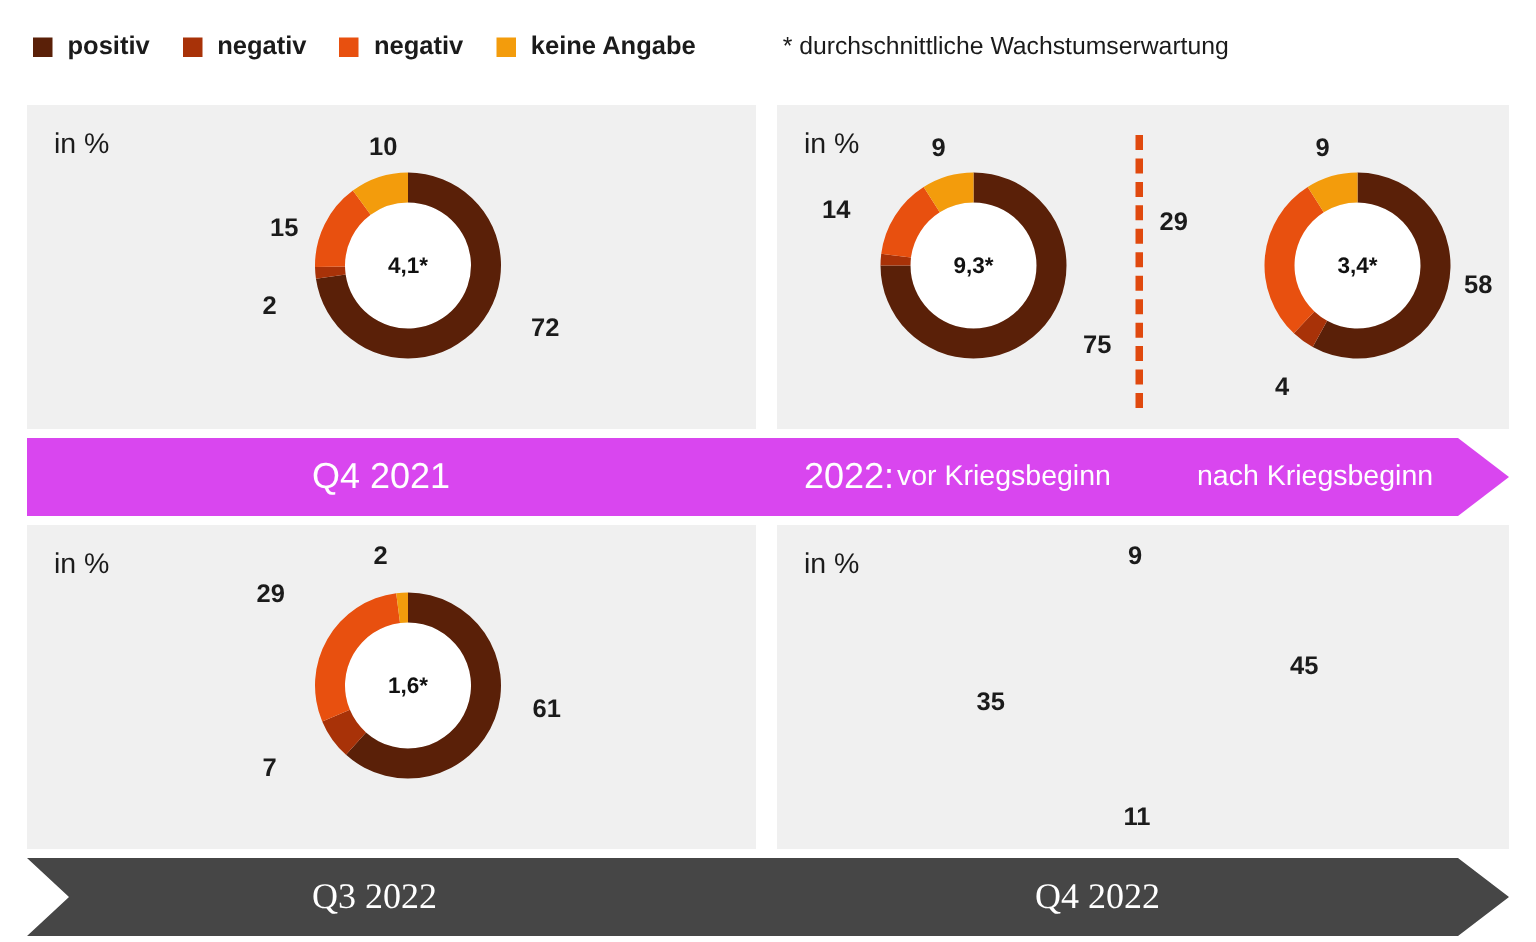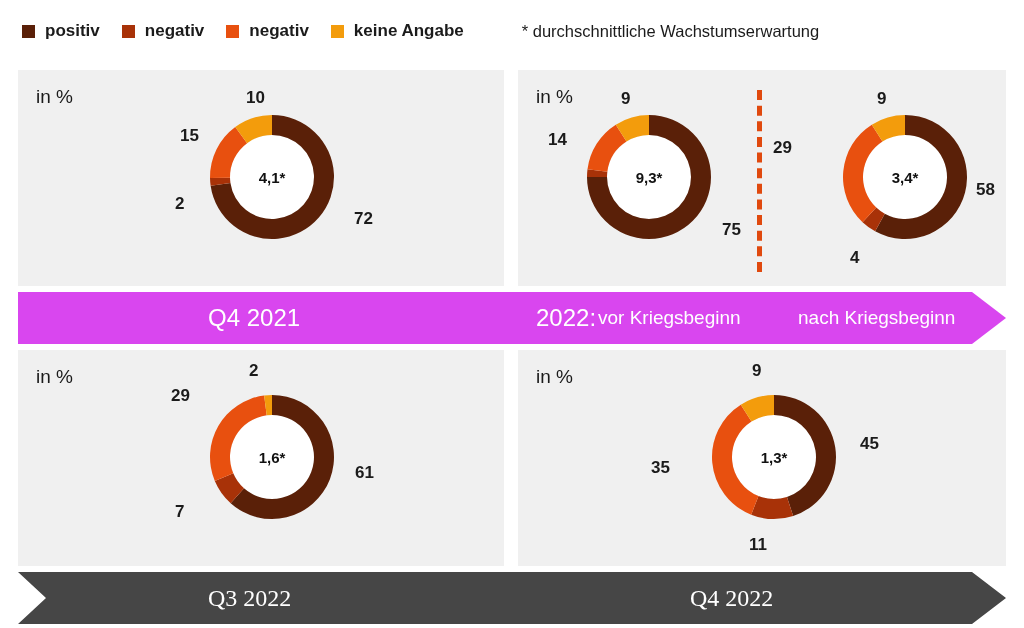--- a/index.html
+++ b/index.html
@@ -166,21 +166,21 @@
           L 21.005286637697246 63.66637048106195 A 42 42 0 0 0 21.427499441000826 68.97722320747798 Z" fill="#a83208"></path>
         <path d="M 1.0078040842197424 63.98368975775812 A 62 62 0 0 1 26.239708398612265 13.073244033074388
           L 38.09786697970509 29.178649183695555 A 42 42 0 0 0 21.005286637697246 63.66637048106195 Z" fill="#e8500f"></path>
         <path d="M 26.239708398612265 13.073244033074388 A 62 62 0 0 1 62.999999999999986 1
           L 62.99999999999999 21 A 42 42 0 0 0 38.09786697970509 29.178649183695555 Z" fill="#f39c0c"></path>
       </svg>
     <div class="donut-center">4,1*</div>
   </div>
   <div class="callout" style="left:336px; top:139px;">72</div>
   <div class="callout" style="left:157px; top:124px;">2</div>
-  <div class="callout" style="left:162px; top:56px;">15</div>
+  <div class="callout" style="left:162px; top:72px;">15</div>
   <div class="callout" style="left:228px; top:18px;">10</div>
 </div>
 
 <div class="card" id="card-2022" style="background: rgb(240, 240, 240);">
   <div class="in-percent">in %</div>
 
   <div id="divider-2022" style="border-left-color: rgb(224, 73, 14);"></div>
 
   <div class="donut" style="left:68px; top:44px;">
     <svg viewBox="0 0 126 126">
@@ -238,34 +238,20 @@
     <div class="donut-center">1,6*</div>
   </div>
   <div class="callout" style="left:337px; top:113px;">61</div>
   <div class="callout" style="left:157px; top:152px;">7</div>
   <div class="callout" style="left:153px; top:36px;">29</div>
   <div class="callout" style="left:231px; top:11px;">2</div>
 </div>
 
 <div class="card" id="card-q4-2022" style="background: rgb(240, 240, 240);">
   <div class="in-percent">in %</div>
-  <div class="donut" style="left:193px; top:44px;">
-    <svg viewBox="0 0 126 126">
-        <circle cx="63" cy="63" r="42" fill="#ffffff"></circle>
-        <path d="M 63.00000000000001 1 A 62 62 0 0 1 82.15905365124675 121.96550401029953
-          L 75.97871376374779 102.94437368439645 A 42 42 0 0 0 63 21 Z" fill="#5a2008"></path>
-        <path d="M 82.15905365124675 121.96550401029953 A 62 62 0 0 1 40.17627773354998 120.64614212507159
-          L 47.538768787243534 102.05061240730656 A 42 42 0 0 0 75.97871376374779 102.94437368439645 Z" fill="#a83208"></path>
-        <path d="M 40.17627773354998 120.64614212507159 A 62 62 0 0 1 29.778738711302182 10.651668618875078
-          L 40.49527461088212 27.538227128915373 A 42 42 0 0 0 47.538768787243534 102.05061240730656 Z" fill="#e8500f"></path>
-        <path d="M 29.778738711302182 10.651668618875078 A 62 62 0 0 1 62.999999999999936 1
-          L 62.99999999999996 21 A 42 42 0 0 0 40.49527461088212 27.538227128915373 Z" fill="#f39c0c"></path>
-      </svg>
-    <div class="donut-center">1,3*</div>
-  </div>
   <div class="callout" style="left:342px; top:84px;">45</div>
   <div class="callout" style="left:231px; top:185px;">11</div>
   <div class="callout" style="left:133px; top:76px;margin-top:32px;">35</div>
   <div class="callout" style="left:234px; top:11px;">9</div>
 </div>
 
 <div class="banner" id="banner-top" style="background: #d946ef;">
   <span class="banner-label big" id="label-q4-2021">Q4 2021</span>
   <span class="banner-label big" id="label-2022">2022:</span>
   <span class="banner-label small" id="label-nach">nach Kriegsbeginn</span>

